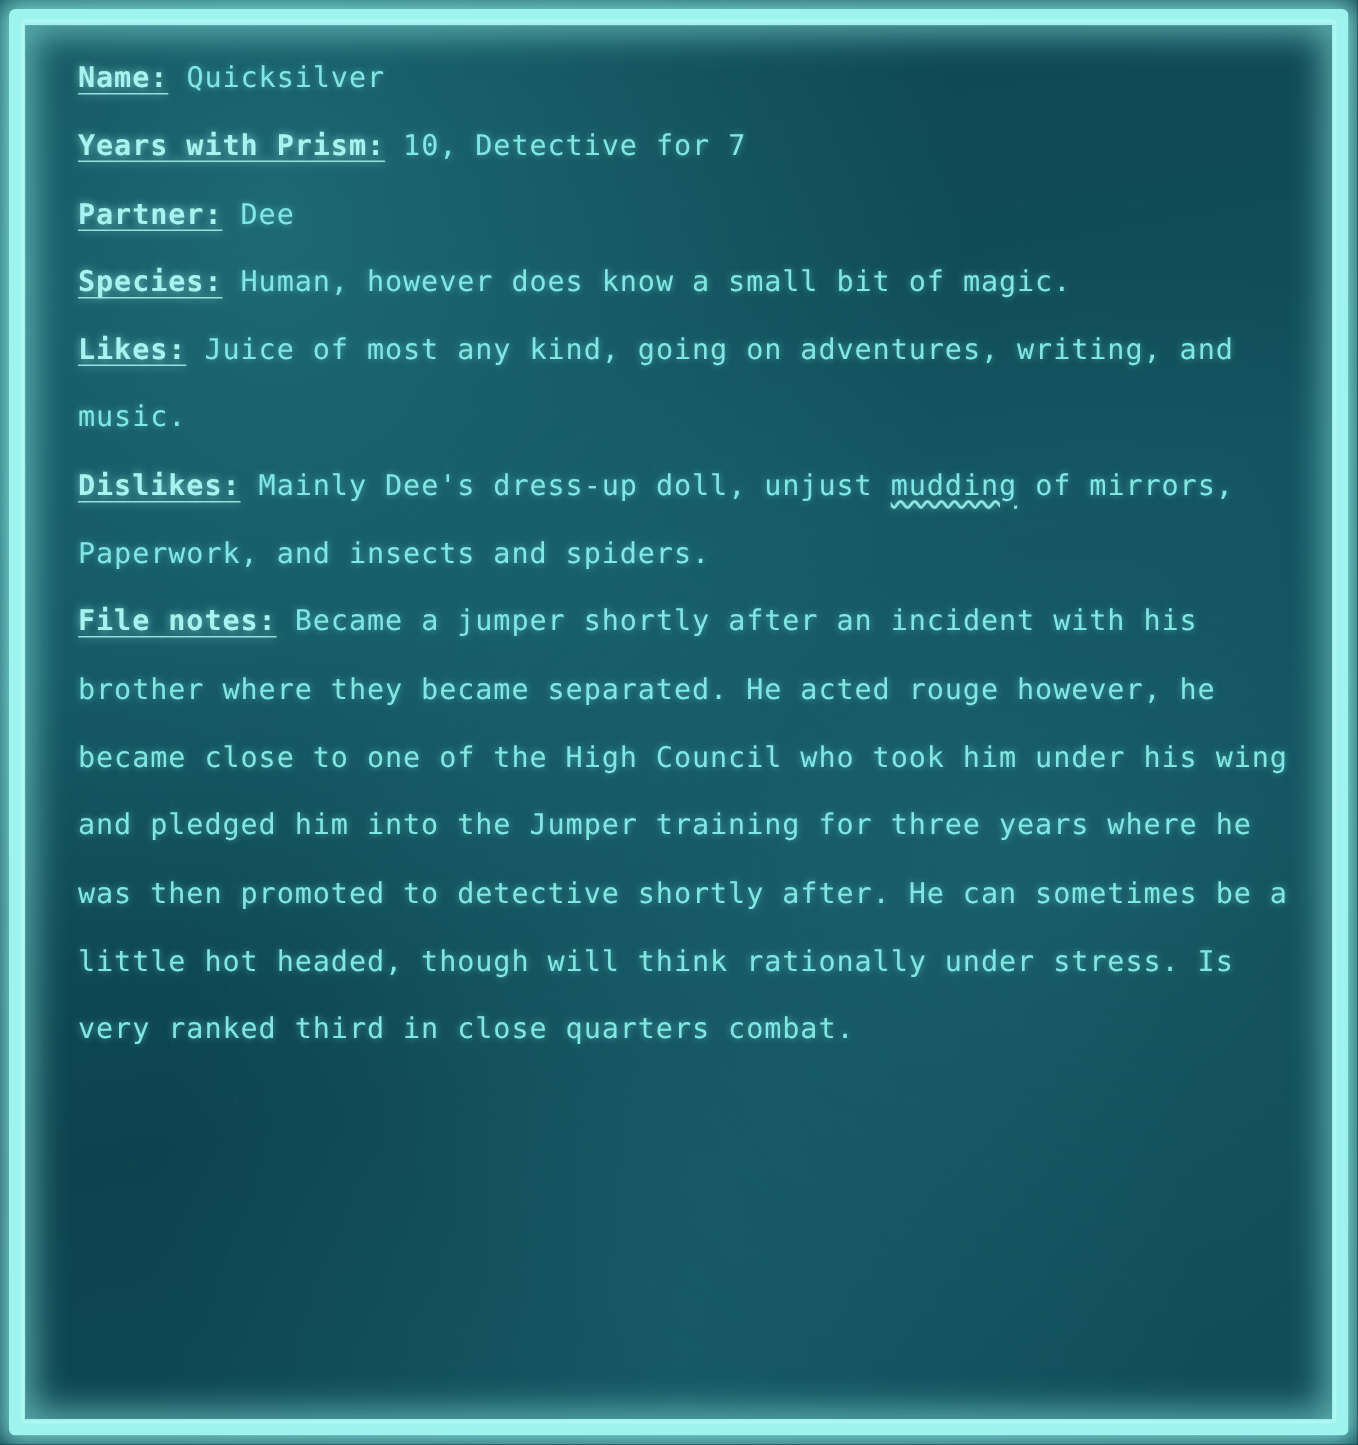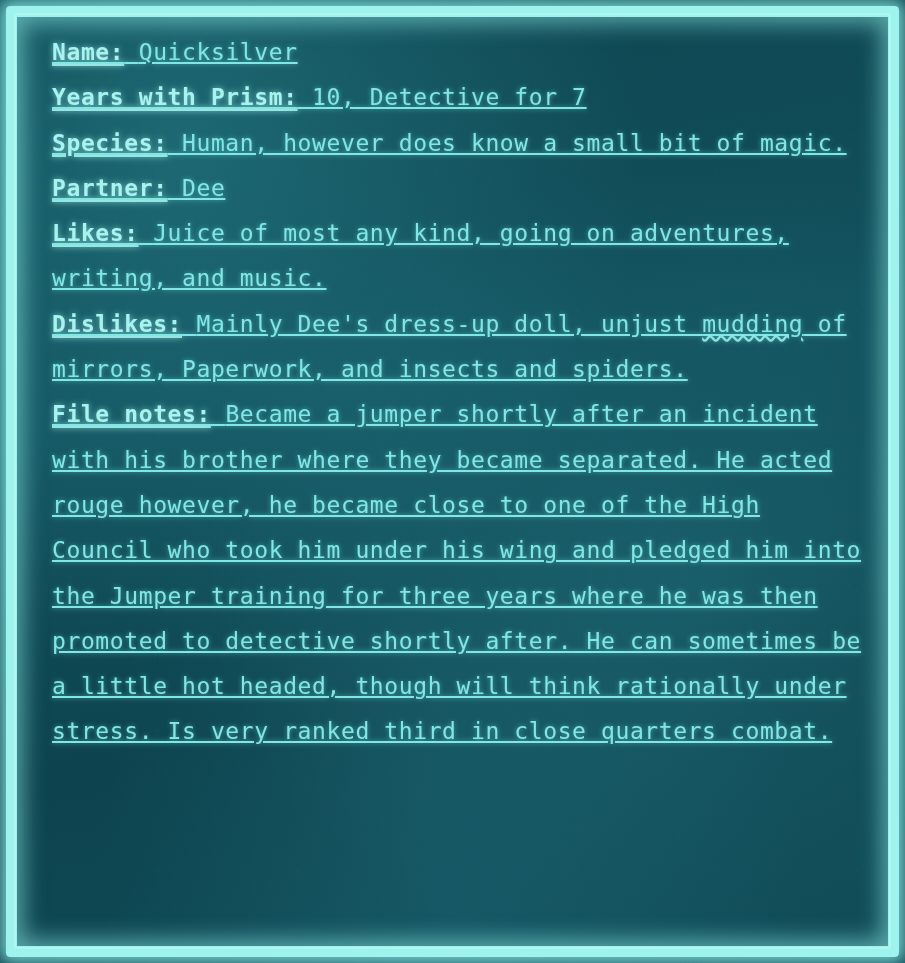--- a/index.html
+++ b/index.html
@@ -62,26 +62,25 @@
     background-size: 140px 140px, 190px 190px, 160px 160px, 210px 210px, 175px 175px, 230px 230px, 150px 150px;
   }
 
   #content {
     position: absolute;
     left: 52px;
     top: 30px;
     right: 34px;
     bottom: 26px;
     color: #7fe8e4;
-    font-size: 23px;
+    font-size: 19px;
     line-height: 45.3px;
     letter-spacing: 0.6px;
     text-shadow: 0 0 5px rgba(120,235,230,0.55);
     white-space: normal;
-    text-decoration: underline;
   }
 
   .line { display: block; }
 
   .label {
     font-weight: bold;
     color: #a7f3ef;
     text-decoration: underline;
     text-decoration-color: rgba(167,243,239,0.85);
     text-underline-offset: 4px;
@@ -104,23 +103,23 @@
   <div id="glow-border-2"></div>
 
   <div id="content">
 
     <span class="line"><span class="label">Name:</span> <span class="val">Quicksilver</span></span>
 
 
     <span class="line"><span class="label">Years with Prism:</span> <span class="val">10, Detective for 7</span></span>
 
 
+    <span class="line"><span class="label">Partner:</span> <span class="val">Dee</span></span>
+
     <span class="line"><span class="label">Species:</span> <span class="val">Human, however does know a small bit of magic.</span></span>
-
-    <span class="line"><span class="label">Partner:</span> <span class="val">Dee</span></span>
 
 
     <span class="line"><span class="label">Likes:</span> <span class="val">Juice of most any kind, going on adventures, writing, and music.</span></span>
 
     <span class="line"><span class="label">Dislikes:</span> <span class="val">Mainly Dee's dress-up doll, unjust </span><span class="val squiggle">mudding</span><span class="val"> of mirrors, Paperwork, and insects and spiders.</span></span>
 
     <span class="line"><span class="label">File notes:</span> <span class="val">Became a jumper shortly after an incident with his brother where they became separated. He acted rouge however, he became close to one of the High Council who took him under his wing and pledged him into the Jumper training for three years where he was then promoted to detective shortly after. He can sometimes be a little hot headed, though will think rationally under stress. Is very ranked third in close quarters combat.</span></span>
 
   </div>
 </div>

